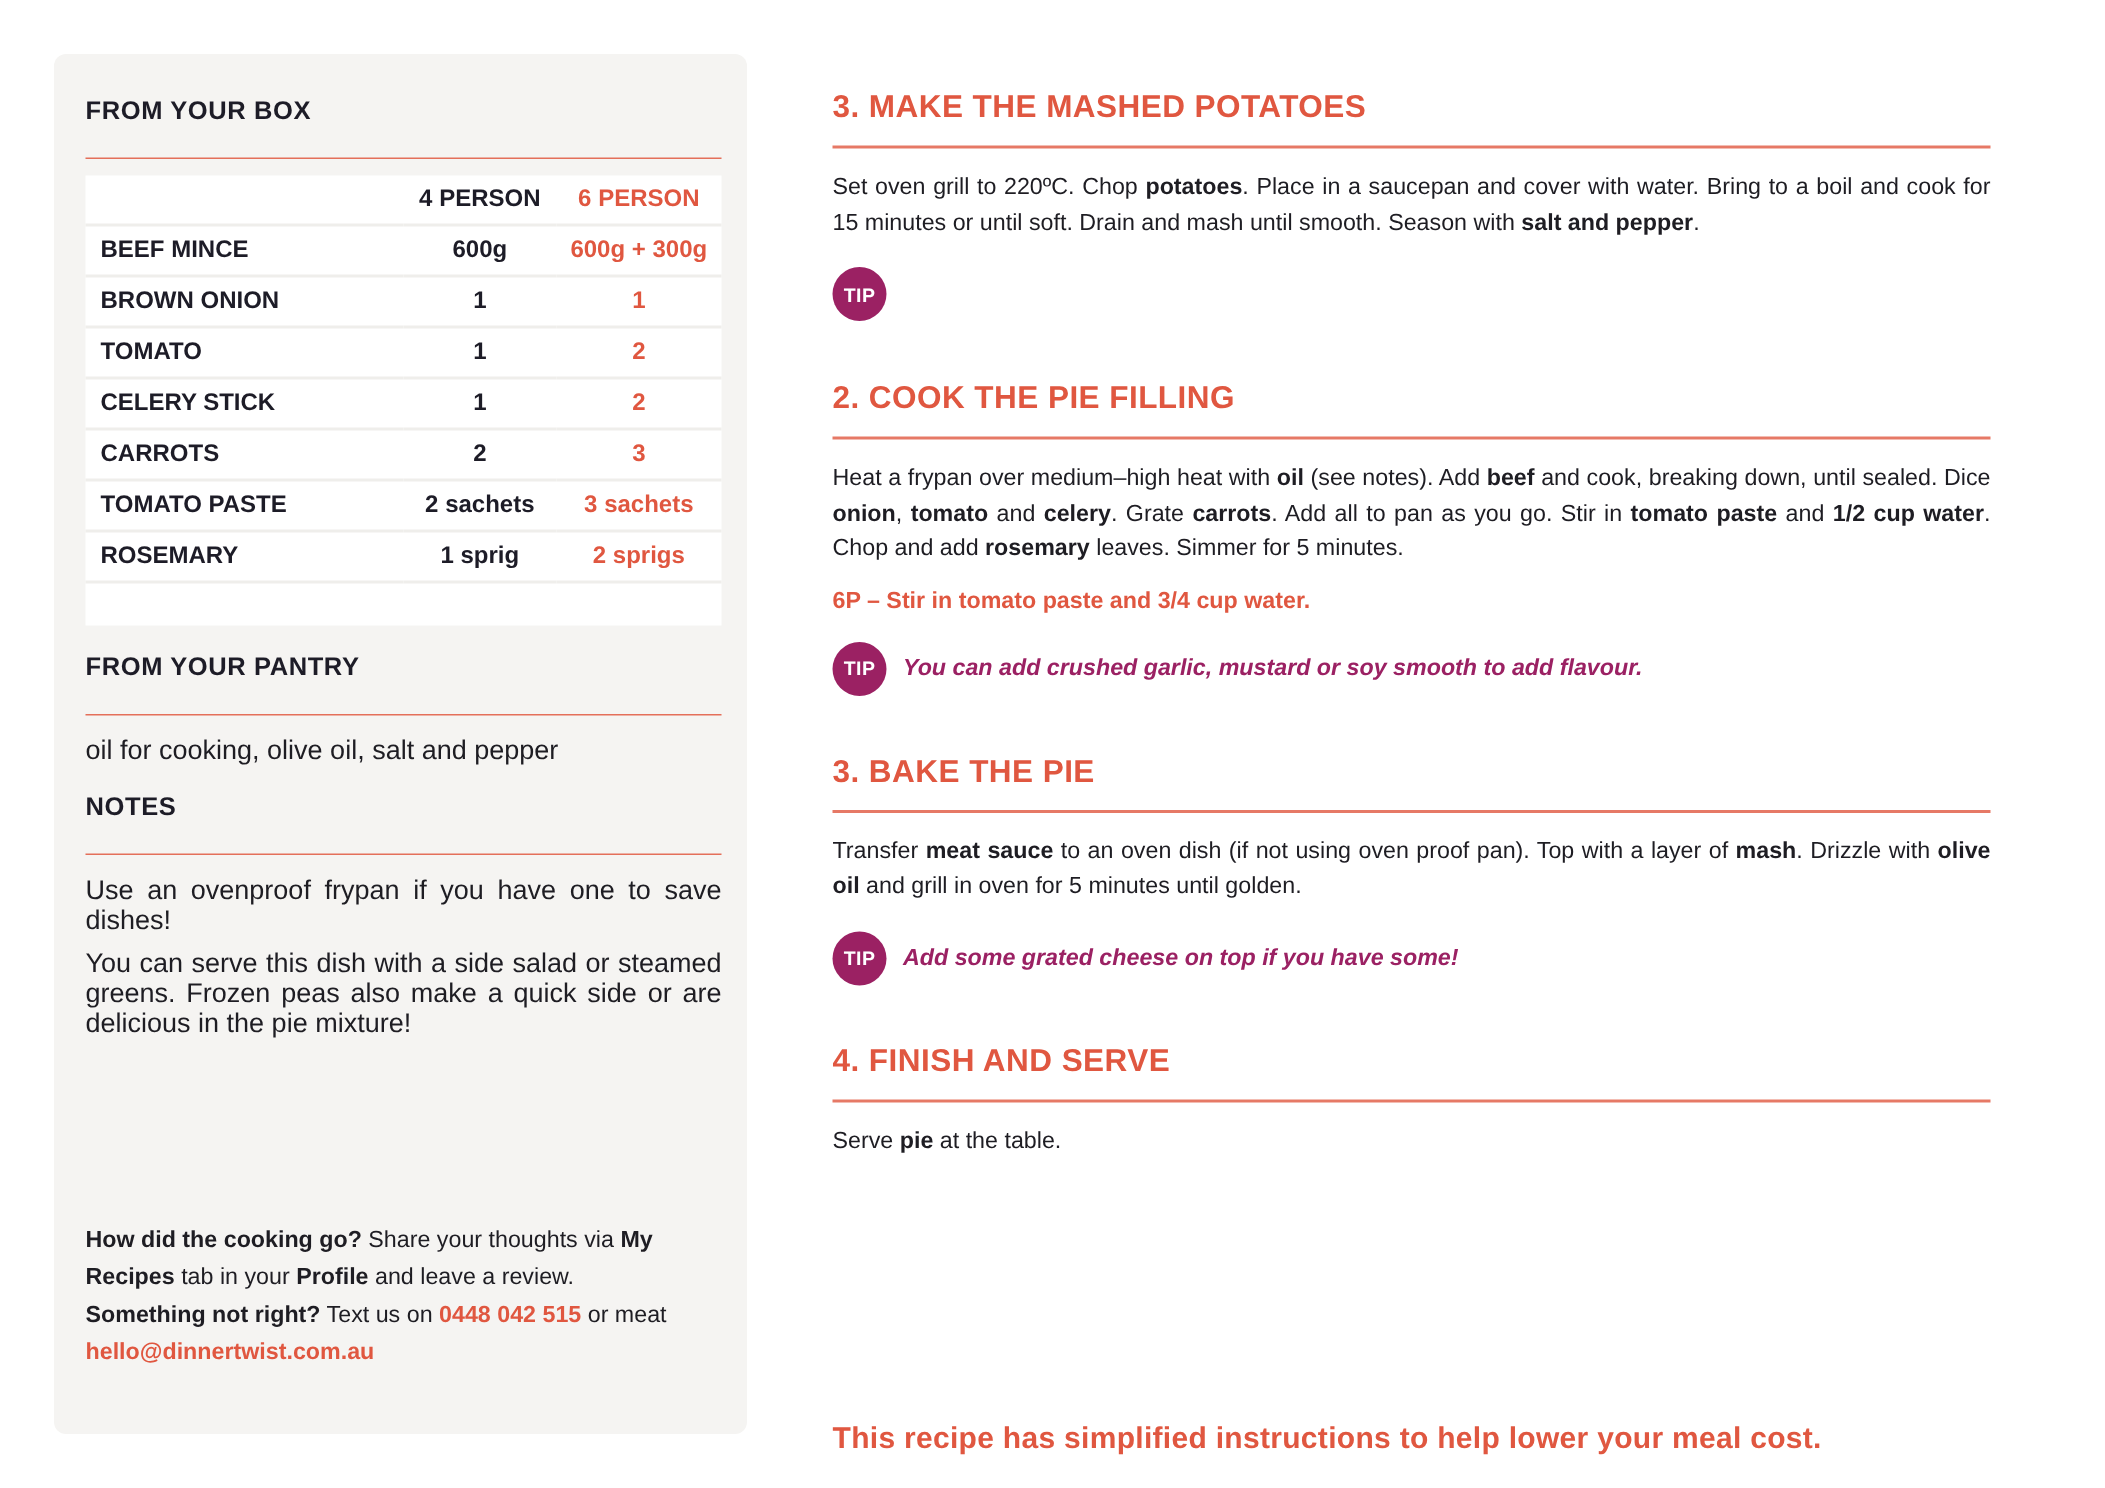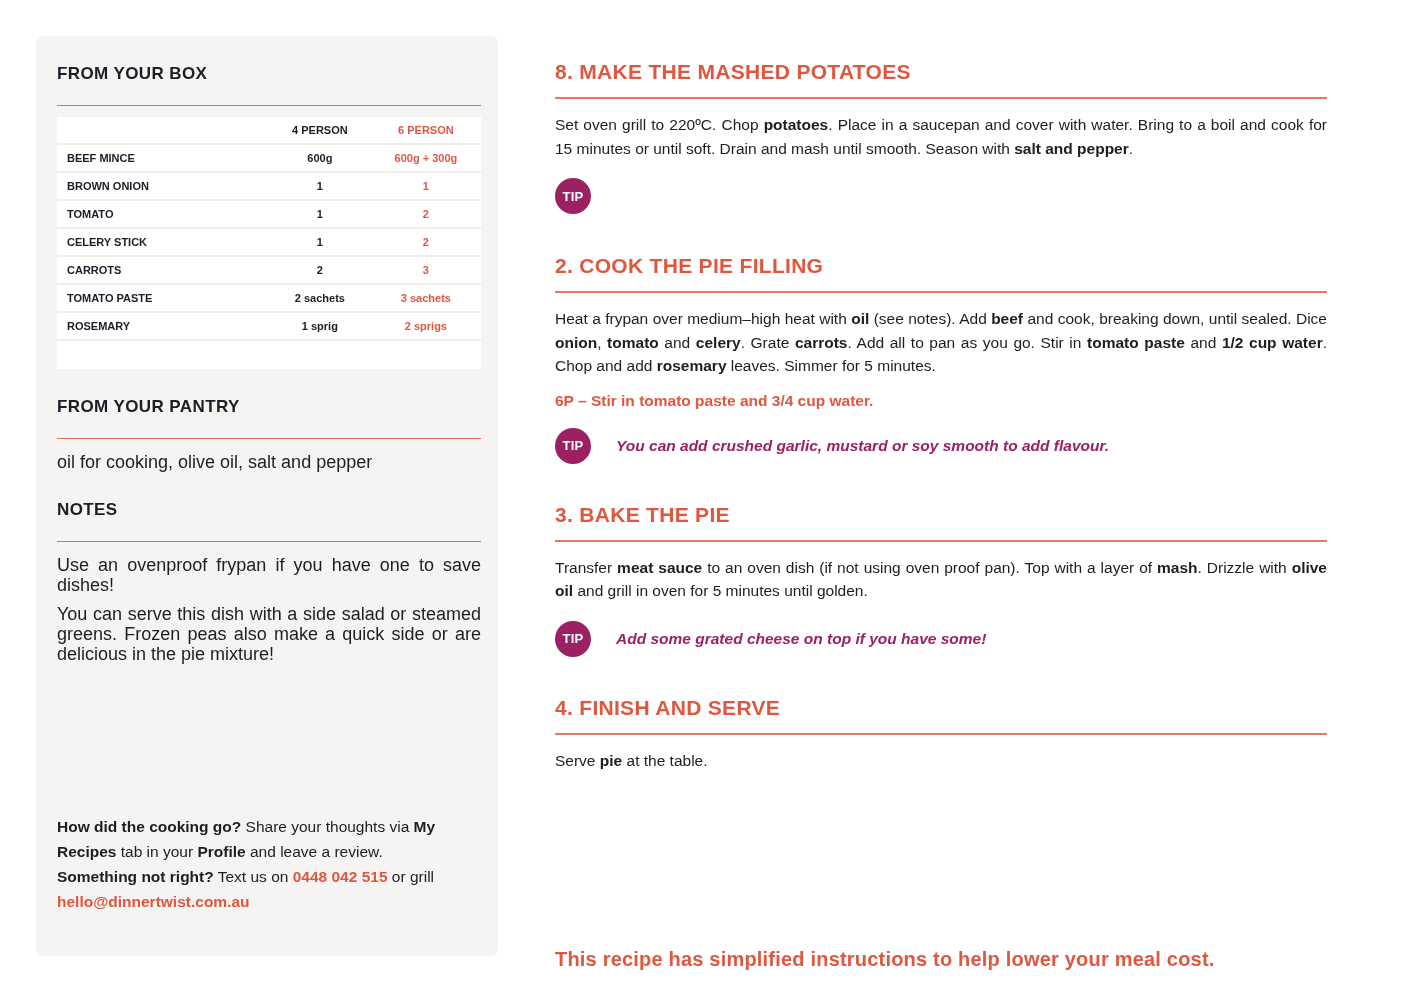--- a/index.html
+++ b/index.html
@@ -20,23 +20,23 @@
   
   .sidebar{
     position:absolute;left:36px;top:36px;width:462px;height:920px;
     background:var(--side-bg);border-radius:8px;
     padding:28px 17px 0 21px;
   }
   .side-title{
     font-size:17px;font-weight:700;color:var(--ink);letter-spacing:.4px;
     margin:0;padding-bottom:21px;border-bottom:1.5px solid rgba(224,87,64,.85);
   }
-  .side-section{margin-top:28px;}
+  .side-section{margin-top:18px;}
   .table-card{background:#ffffff;margin-top:11px;padding-bottom:28px;}
-  table{width:100%;border-collapse:collapse;font-size:11px;}
+  table{width:100%;border-collapse:collapse;font-size:16px;}
   th,td{
     font-weight:700;color:var(--ink);padding:7px 6px;
     border-bottom:2px solid var(--row-sep);white-space:nowrap;
   }
   .lbl{text-align:left;width:50%;padding-left:10px;}
   .c4{text-align:center;width:24%;}
   .c6{text-align:center;width:26%;color:var(--accent);}
   .side-text{margin:13px 0 0;font-size:18px;line-height:20px;color:var(--body-ink);}
   .side-par{text-align:justify;}
   .side-par + .side-par{margin-top:9px;}
@@ -52,21 +52,21 @@
     margin:0;padding-bottom:13px;border-bottom:2px solid rgba(224,87,64,.8);
   }
   .step{margin-top:39px;}
   #step-1{margin-top:60px;}
   #step-2{margin-top:40px;}
   .step-body{
     margin:14px 0 0;font-size:15.5px;line-height:23.5px;
     color:var(--body-ink);text-align:justify;
   }
   .aside-6p{margin:14px 0 0;font-size:15.5px;font-weight:700;color:var(--accent);}
-  .tip{display:flex;align-items:center;gap:25px;margin-top:18px;}
+  .tip{display:flex;align-items:center;gap:11px;margin-top:18px;}
   .tip-badge{
     width:36px;height:36px;border-radius:50%;background:var(--magenta);
     color:#ffffff;font-weight:700;font-size:13px;letter-spacing:.3px;
     display:flex;align-items:center;justify-content:center;flex:0 0 36px;
   }
   .tip-text{color:var(--magenta);font-weight:700;font-style:italic;font-size:15.5px;}
   .footer-note{
     position:absolute;left:555px;top:928px;width:772px;
     font-size:20px;font-weight:700;color:var(--accent);letter-spacing:.2px;
   }
@@ -136,29 +136,29 @@
   </div>
 
   <div class="side-section">
     <h2 class="side-title">NOTES</h2>
     <p class="side-text side-par">Use an ovenproof frypan if you have one to save dishes!</p>
     <p class="side-text side-par">You can serve this dish with a side salad or steamed greens. Frozen peas also make a quick side or are delicious in the pie mixture!</p>
   </div>
 
   <div class="contact">
     <p><span class="seg-b">How did the cooking go?</span><span> Share your thoughts via </span><span class="seg-b">My Recipes</span><span> tab in your </span><span class="seg-b">Profile</span><span> and leave a review.</span></p>
-    <p><span class="seg-b">Something not right?</span><span> Text us on </span><span class="seg-b seg-accent">0448 042 515</span><span> or grill </span><span class="seg-b seg-accent">hello@dinnertwist.com.au</span></p>
+    <p><span class="seg-b">Something not right?</span><span> Text us on </span><span class="seg-b seg-accent">0448 042 515</span><span> or meat </span><span class="seg-b seg-accent">hello@dinnertwist.com.au</span></p>
   </div>
 
 </aside>
 
 <main class="main">
 
   <section class="step" id="step-1">
-    <h1 class="step-title">8. MAKE THE MASHED POTATOES</h1>
+    <h1 class="step-title">3. MAKE THE MASHED POTATOES</h1>
     <p class="step-body"><span>Set oven grill to 220ºC. Chop </span><span class="seg-b">potatoes</span><span>. Place in a saucepan and cover with water. Bring to a boil and cook for 15 minutes or until soft. Drain and mash until smooth. Season with </span><span class="seg-b">salt and pepper</span><span>.</span></p>
     <div class="tip">
       <span class="tip-badge">TIP</span>
     </div>
   </section>
 
   <section class="step" id="step-2">
     <h1 class="step-title">2. COOK THE PIE FILLING</h1>
     <p class="step-body"><span>Heat a frypan over medium–high heat with </span><span class="seg-b">oil</span><span> (see notes). Add </span><span class="seg-b">beef</span><span> and cook, breaking down, until sealed. Dice </span><span class="seg-b">onion</span><span>, </span><span class="seg-b">tomato</span><span> and </span><span class="seg-b">celery</span><span>. Grate </span><span class="seg-b">carrots</span><span>. Add all to pan as you go. Stir in </span><span class="seg-b">tomato paste</span><span> and </span><span class="seg-b">1/2 cup water</span><span>. Chop and add </span><span class="seg-b">rosemary</span><span> leaves. Simmer for 5 minutes.</span></p>
     <p class="aside-6p">6P – Stir in tomato paste and 3/4 cup water.</p>

